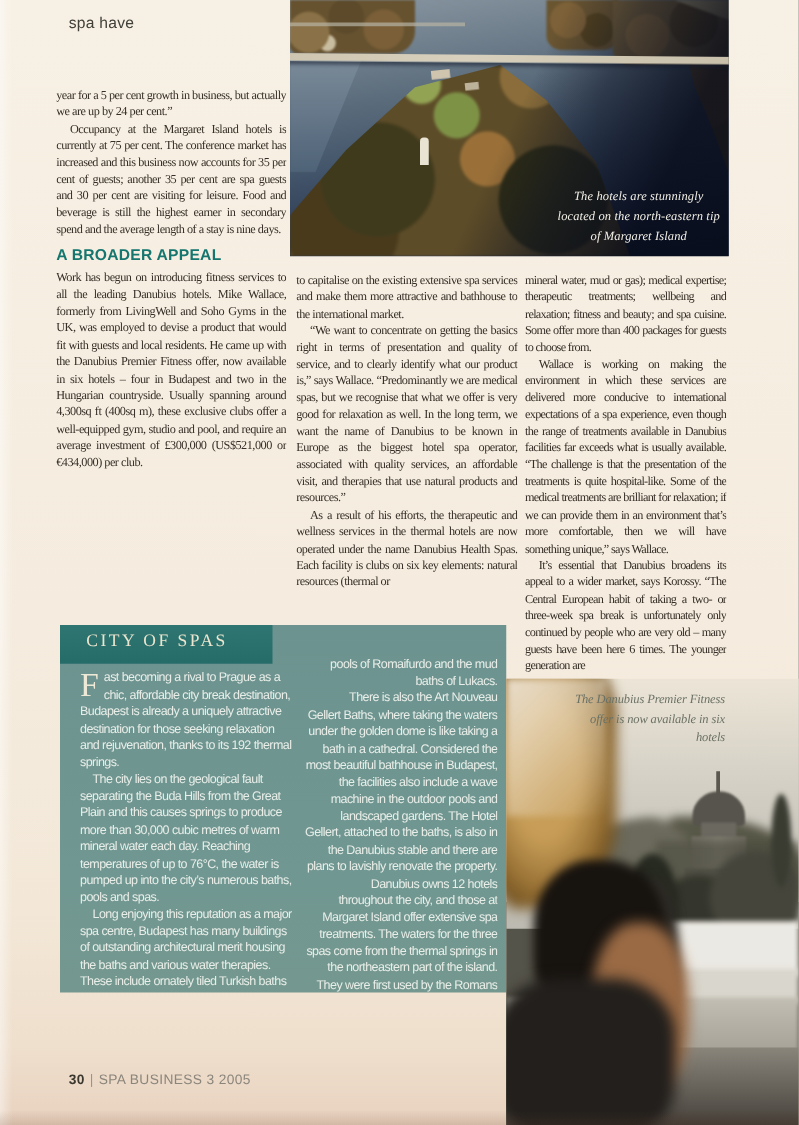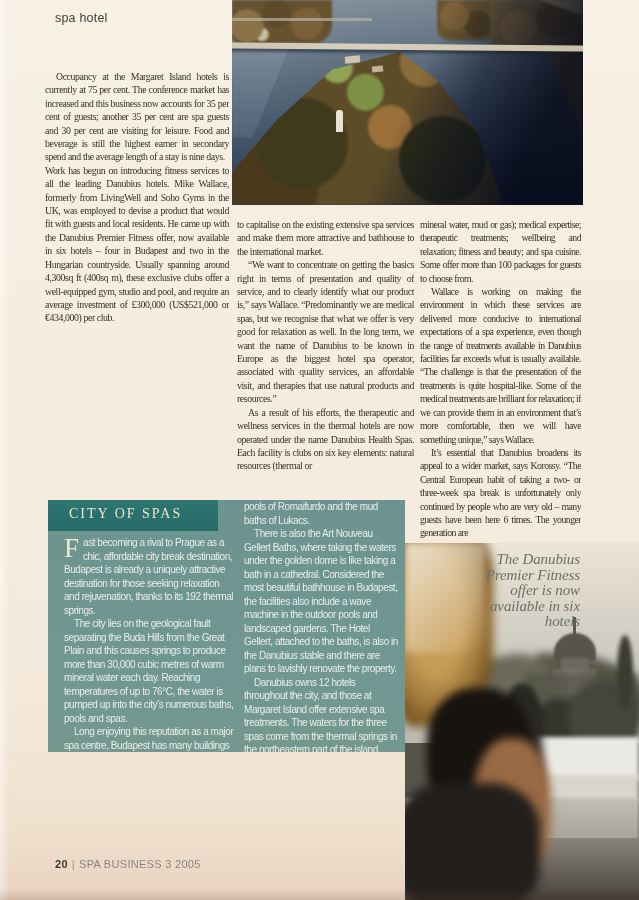--- a/index.html
+++ b/index.html
@@ -63,21 +63,21 @@
   .h-dark{left:0;top:0;width:351px;height:205px;
     background:linear-gradient(115deg,rgba(10,16,34,0) 50%,rgba(10,16,34,.5) 64%,rgba(6,10,24,.85) 82%);}
   .h-bridge2{left:0;top:18px;width:140px;height:3px;background:#b8b4a4;opacity:.7;filter:blur(.5px);}
   .h-bridge{left:-2px;top:44px;width:356px;height:6px;transform:rotate(.5deg);filter:blur(.4px);
     background:linear-gradient(90deg,#cfc6b2,#d8d0bc 40%,#c9c0ab);box-shadow:0 3px 3px rgba(20,28,44,.55);}
   .hero-caption{position:absolute;right:5px;bottom:7px;width:134px;text-align:center;
     font-style:italic;font-size:10px;line-height:16px;color:#f2efe6;letter-spacing:.1px;}
 
   
   .fitness-caption{position:absolute;left:458px;top:552px;width:122px;text-align:right;z-index:6;
-    font-style:italic;font-size:15px;line-height:15.5px;color:#6a7164;letter-spacing:-.1px;}
+    font-style:italic;font-size:10px;line-height:15.5px;color:#6a7164;letter-spacing:-.1px;}
   .fitphoto{position:absolute;left:405px;top:543px;width:234px;height:357px;overflow:hidden;
     background:linear-gradient(180deg,#efe8da 0%,#ddd8cb 12%,#cdc9bf 30%,#c4c1b8 42%,#cfccc3 50%,#55544a 0);}
   .fitphoto *{position:absolute;}
   .f-sky{left:0;top:0;width:234px;height:200px;
     background:linear-gradient(180deg,#ece5d7 0%,#d8d3c8 35%,#c6c3ba 70%,#bdbab1 100%);}
   .f-trees-far{left:40px;top:110px;width:200px;height:100px;border-radius:45%;filter:blur(4px);
     background:radial-gradient(circle at 30% 60%,#6b6a5c 0 40%,transparent 41%),
                radial-gradient(circle at 70% 50%,#585848 0 45%,transparent 46%),rgba(120,118,104,.35);}
   .f-tower-spike{left:168px;top:74px;width:3px;height:20px;background:#5a584f;filter:blur(.6px);}
   .f-tower-dome{left:149px;top:90px;width:42px;height:28px;background:#56544c;filter:blur(.8px);
@@ -100,76 +100,79 @@
     background:linear-gradient(180deg,#8a857b,#544f48 80%,#403b35);}
   .f-strap{left:100px;top:160px;width:38px;height:130px;background:#2e2b26;border-radius:45%;filter:blur(4px);}
   .f-hair{left:-22px;top:-6px;width:110px;height:190px;filter:blur(5px);
     background:radial-gradient(ellipse at 48% 42%,#c79d57 0 35%,#9a7336 60%,#70501f 76%,transparent 79%);}
   .f-top{left:22px;top:145px;width:105px;height:118px;background:#17130f;border-radius:45% 45% 30% 30%;filter:blur(4px);}
   .f-arm{left:68px;top:195px;width:78px;height:140px;background:#9a6a44;border-radius:45%;filter:blur(5px);}
   .f-lower{left:-10px;top:240px;width:145px;height:130px;background:#221f1c;border-radius:35%;filter:blur(5px);}
   .f-haze{left:0;top:0;width:80px;height:110px;background:linear-gradient(135deg,rgba(243,235,221,.9),rgba(243,235,221,0));filter:blur(3px);}
 
   
-  .spabox{position:absolute;left:48px;top:500px;width:357px;height:252px;overflow:hidden;
+  .spabox{position:absolute;left:48px;top:500px;width:357px;height:294px;overflow:hidden;
     background:linear-gradient(180deg,#6d9390,#719792 70%,#74988f);}
   .spabox-band{position:absolute;left:0;top:0;width:170px;height:31px;
     background:linear-gradient(180deg,#2f7672,#256c68);}
   .spabox-title{position:absolute;left:21px;top:6px;font-family:"Liberation Serif",serif;
     font-size:14px;color:#ece5cf;letter-spacing:2px;}
   .box-col{position:absolute;font-family:"Liberation Sans",sans-serif;font-size:10px;
     line-height:13.5px;letter-spacing:-.45px;color:#e9eee8;text-align:left;overflow:hidden;}
   .box-col p{margin:0;}
   .box-col p.indent{text-indent:10px;}
   .box-col-left{left:16px;top:36px;width:172px;height:305px;}
-  .box-col-right{left:196px;top:0;width:154px;height:326px;}
+  .box-col-right{left:196px;top:25px;width:154px;height:326px;text-align:right;}
   .dropcap{float:left;font-family:"Liberation Serif",serif;font-size:27px;line-height:23px;
     color:#eee9d6;margin:1px 4px 0 0;letter-spacing:0;}
 
   
   .footer{position:absolute;left:55px;top:858px;font-family:"Liberation Sans",sans-serif;
     font-size:11px;color:#8b867c;letter-spacing:.3px;}
   .footer .pn{font-weight:bold;color:#3a382f;margin-right:4px;}
   .footer .sep{margin-right:4px;color:#9a958a;}
 </style>
 </head>
 <body>
 
 <div class="page">
 
-  <div class="section-label">spa hotel</div>
+  <div class="section-label">spa have</div>
 
   <div class="hero">
     <div class="h-water-l"></div>
     <div class="h-land-tl"></div>
     <div class="h-land-tc"></div>
     <div class="h-land-tr"></div>
     <div class="h-shore-r"></div>
     <div class="h-island"></div>
     <div class="h-bldg1"></div>
     <div class="h-bldg2"></div>
     <div class="h-wtower"></div>
     <div class="h-dark"></div>
     <div class="h-bridge2"></div>
     <div class="h-bridge"></div>
+    <div class="hero-caption">The hotels are stunningly located on the north-eastern tip of Margaret Island</div>
   </div>
 
   <div class="col col-left">
+    <p>year for a 5 per cent growth in business, but actually we are up by 24 per cent.”</p>
     <p class="indent">Occupancy at the Margaret Island hotels is currently at 75 per cent. The conference market has increased and this business now accounts for 35 per cent of guests; another 35 per cent are spa guests and 30 per cent are visiting for leisure. Food and beverage is still the highest earner in secondary spend and the average length of a stay is nine days.</p>
+    <h2>A BROADER APPEAL</h2>
     <p>Work has begun on introducing fitness services to all the leading Danubius hotels. Mike Wallace, formerly from LivingWell and Soho Gyms in the UK, was employed to devise a product that would fit with guests and local residents. He came up with the Danubius Premier Fitness offer, now available in six hotels – four in Budapest and two in the Hungarian countryside. Usually spanning around 4,300sq ft (400sq m), these exclusive clubs offer a well-equipped gym, studio and pool, and require an average investment of £300,000 (US$521,000 or €434,000) per club.</p>
   </div>
 
   <div class="col col-mid">
     <p>to capitalise on the existing extensive spa services and make them more attractive and bathhouse to the international market.</p>
     <p class="indent">“We want to concentrate on getting the basics right in terms of presentation and quality of service, and to clearly identify what our product is,” says Wallace. “Predominantly we are medical spas, but we recognise that what we offer is very good for relaxation as well. In the long term, we want the name of Danubius to be known in Europe as the biggest hotel spa operator, associated with quality services, an affordable visit, and therapies that use natural products and resources.”</p>
     <p class="indent">As a result of his efforts, the therapeutic and wellness services in the thermal hotels are now operated under the name Danubius Health Spas. Each facility is clubs on six key elements: natural resources (thermal or</p>
   </div>
 
   <div class="col col-right">
-    <p>mineral water, mud or gas); medical expertise; therapeutic treatments; wellbeing and relaxation; fitness and beauty; and spa cuisine. Some offer more than 100 packages for guests to choose from.</p>
+    <p>mineral water, mud or gas); medical expertise; therapeutic treatments; wellbeing and relaxation; fitness and beauty; and spa cuisine. Some offer more than 400 packages for guests to choose from.</p>
     <p class="indent">Wallace is working on making the environment in which these services are delivered more conducive to international expectations of a spa experience, even though the range of treatments available in Danubius facilities far exceeds what is usually available. “The challenge is that the presentation of the treatments is quite hospital-like. Some of the medical treatments are brilliant for relaxation; if we can provide them in an environment that’s more comfortable, then we will have something unique,” says Wallace.</p>
     <p class="indent">It’s essential that Danubius broadens its appeal to a wider market, says Korossy. “The Central European habit of taking a two- or three-week spa break is unfortunately only continued by people who are very old – many guests have been here 6 times. The younger generation are</p>
   </div>
 
   <div class="spabox">
     <div class="spabox-band"></div>
     <div class="spabox-title">CITY OF SPAS</div>
     <div class="box-col box-col-left">
       <p><span class="dropcap">F</span><span>ast becoming a rival to Prague as a chic, affordable city break destination, Budapest is already a uniquely attractive destination for those seeking relaxation and rejuvenation, thanks to its 192 thermal springs.</span></p>
       <p class="indent">The city lies on the geological fault separating the Buda Hills from the Great Plain and this causes springs to produce more than 30,000 cubic metres of warm mineral water each day. Reaching temperatures of up to 76°C, the water is pumped up into the city’s numerous baths, pools and spas.</p>
@@ -201,16 +204,16 @@
     <div class="f-hair"></div>
     <div class="f-top"></div>
     <div class="f-arm"></div>
     <div class="f-lower"></div>
     <div class="f-haze"></div>
   </div>
 
   <div class="fitness-caption">The Danubius Premier Fitness offer is now available in six hotels</div>
 
   <div class="footer">
-    <span class="pn">20</span><span class="sep">|</span><span>SPA BUSINESS 3 2005</span>
+    <span class="pn">30</span><span class="sep">|</span><span>SPA BUSINESS 3 2005</span>
   </div>
 
 </div>
 
 </body></html>

